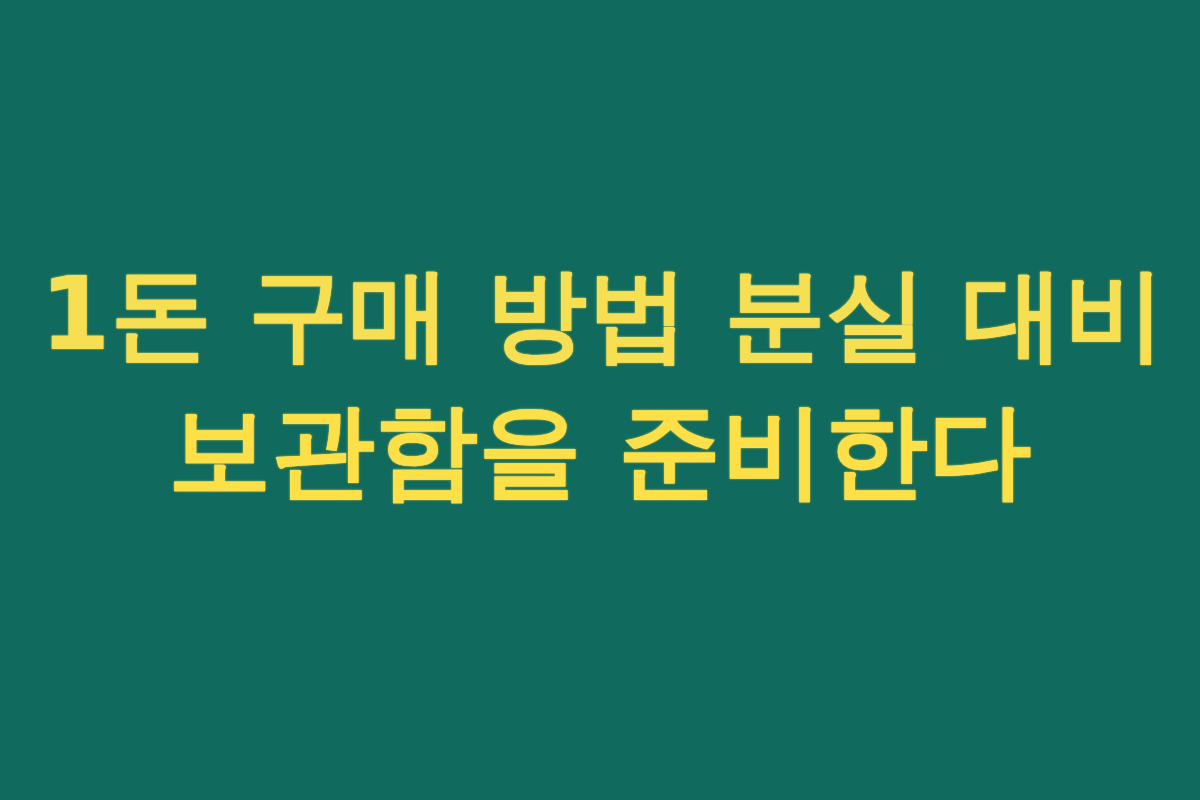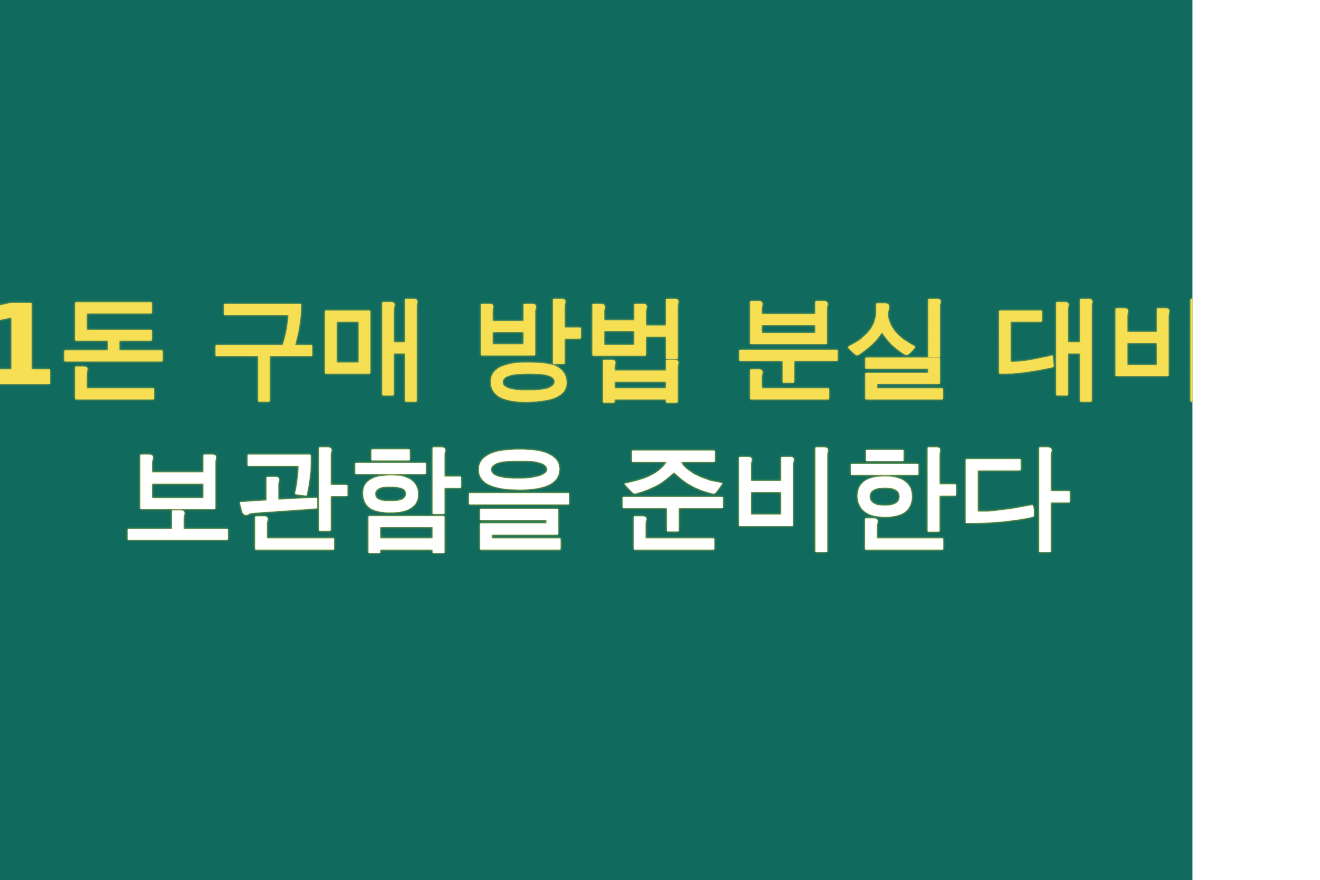--- a/index.html
+++ b/index.html
@@ -10,21 +10,21 @@
 
   body {
     width: 1200px;
     height: 800px;
     overflow: hidden;
     font-family: "DejaVu Sans", "Liberation Sans", sans-serif;
   }
 
   #banner {
     position: relative;
-    width: 1084px;
+    width: 1200px;
     height: 800px;
     box-sizing: border-box;
     background: #106B5E;
     display: flex;
     flex-direction: column;
     align-items: center;
     justify-content: center;
     overflow: hidden;
   }
 
@@ -67,17 +67,17 @@
 </style>
 </head>
 <body>
 
 <div id="banner" style="background: rgb(16, 107, 94);">
 
   <div id="headline">
 
     <span class="headline-line line-1" style="color: rgb(247, 223, 84);">1돈 구매 방법 분실 대비</span>
 
-    <span class="headline-line line-2" style="color: #ffffff;">보관함을 준비한다</span>
+    <span class="headline-line line-2" style="color: #fde047;">보관함을 준비한다</span>
 
   </div>
 
 </div>
 
 </body></html>

